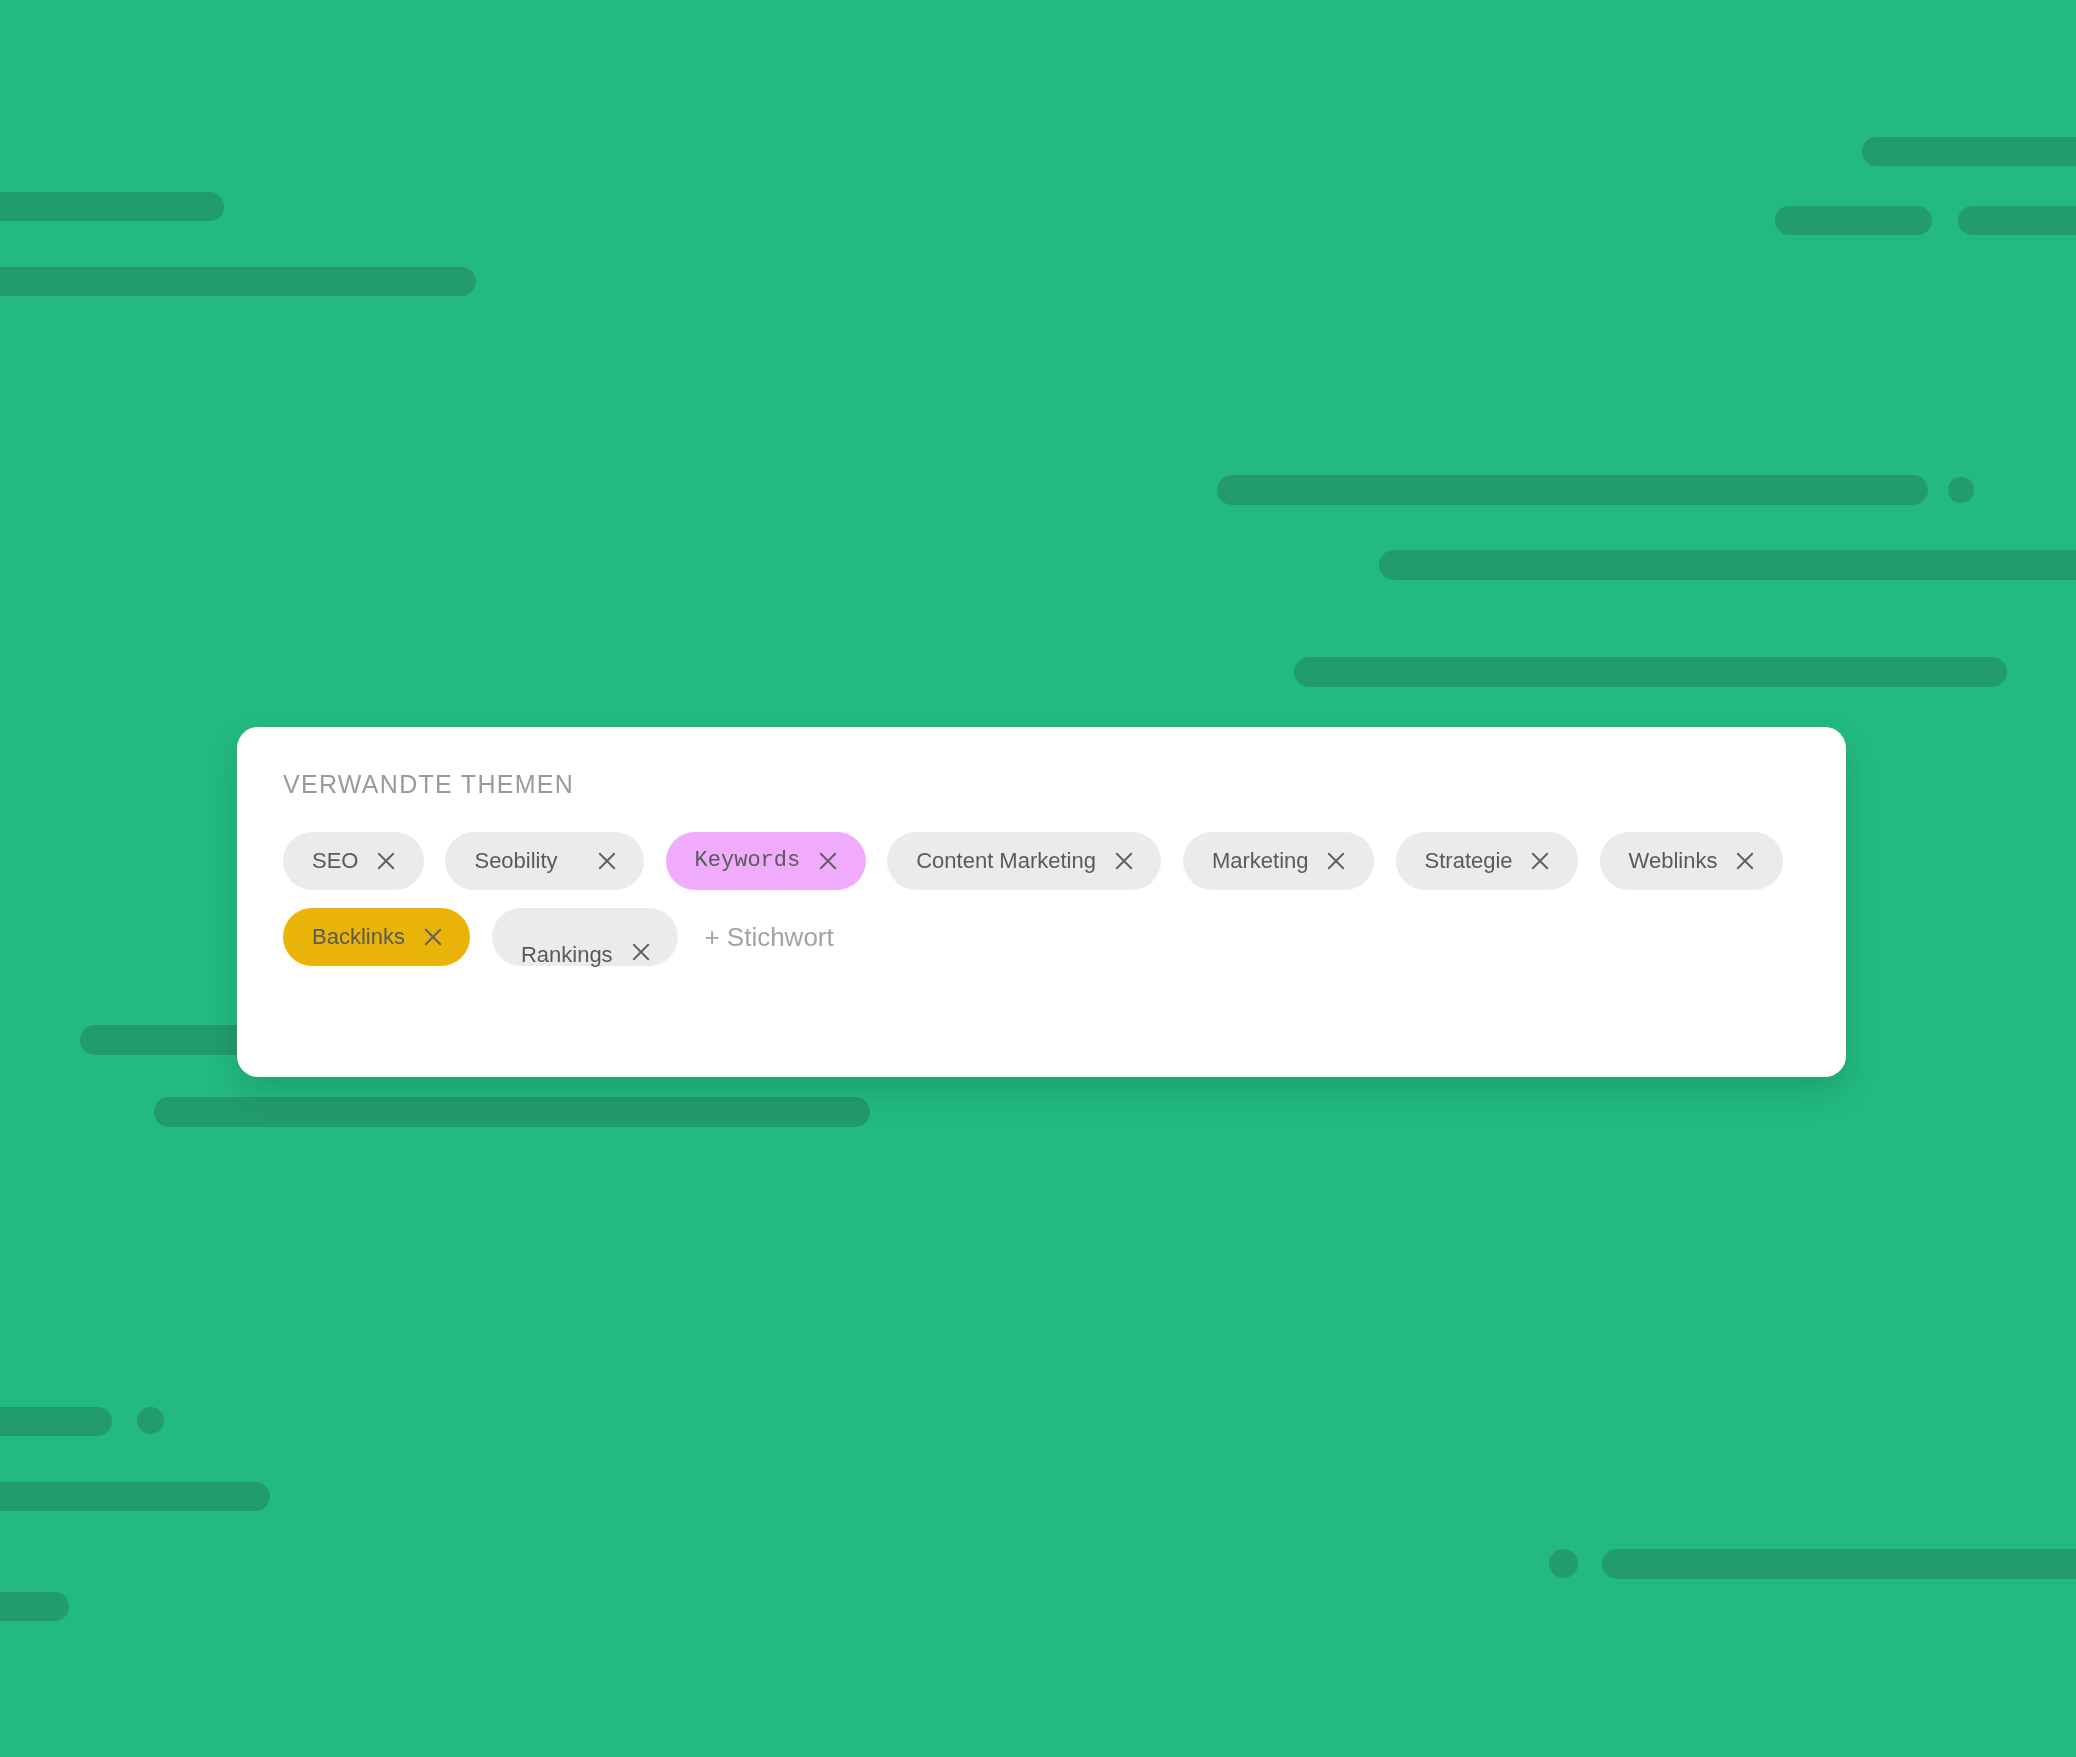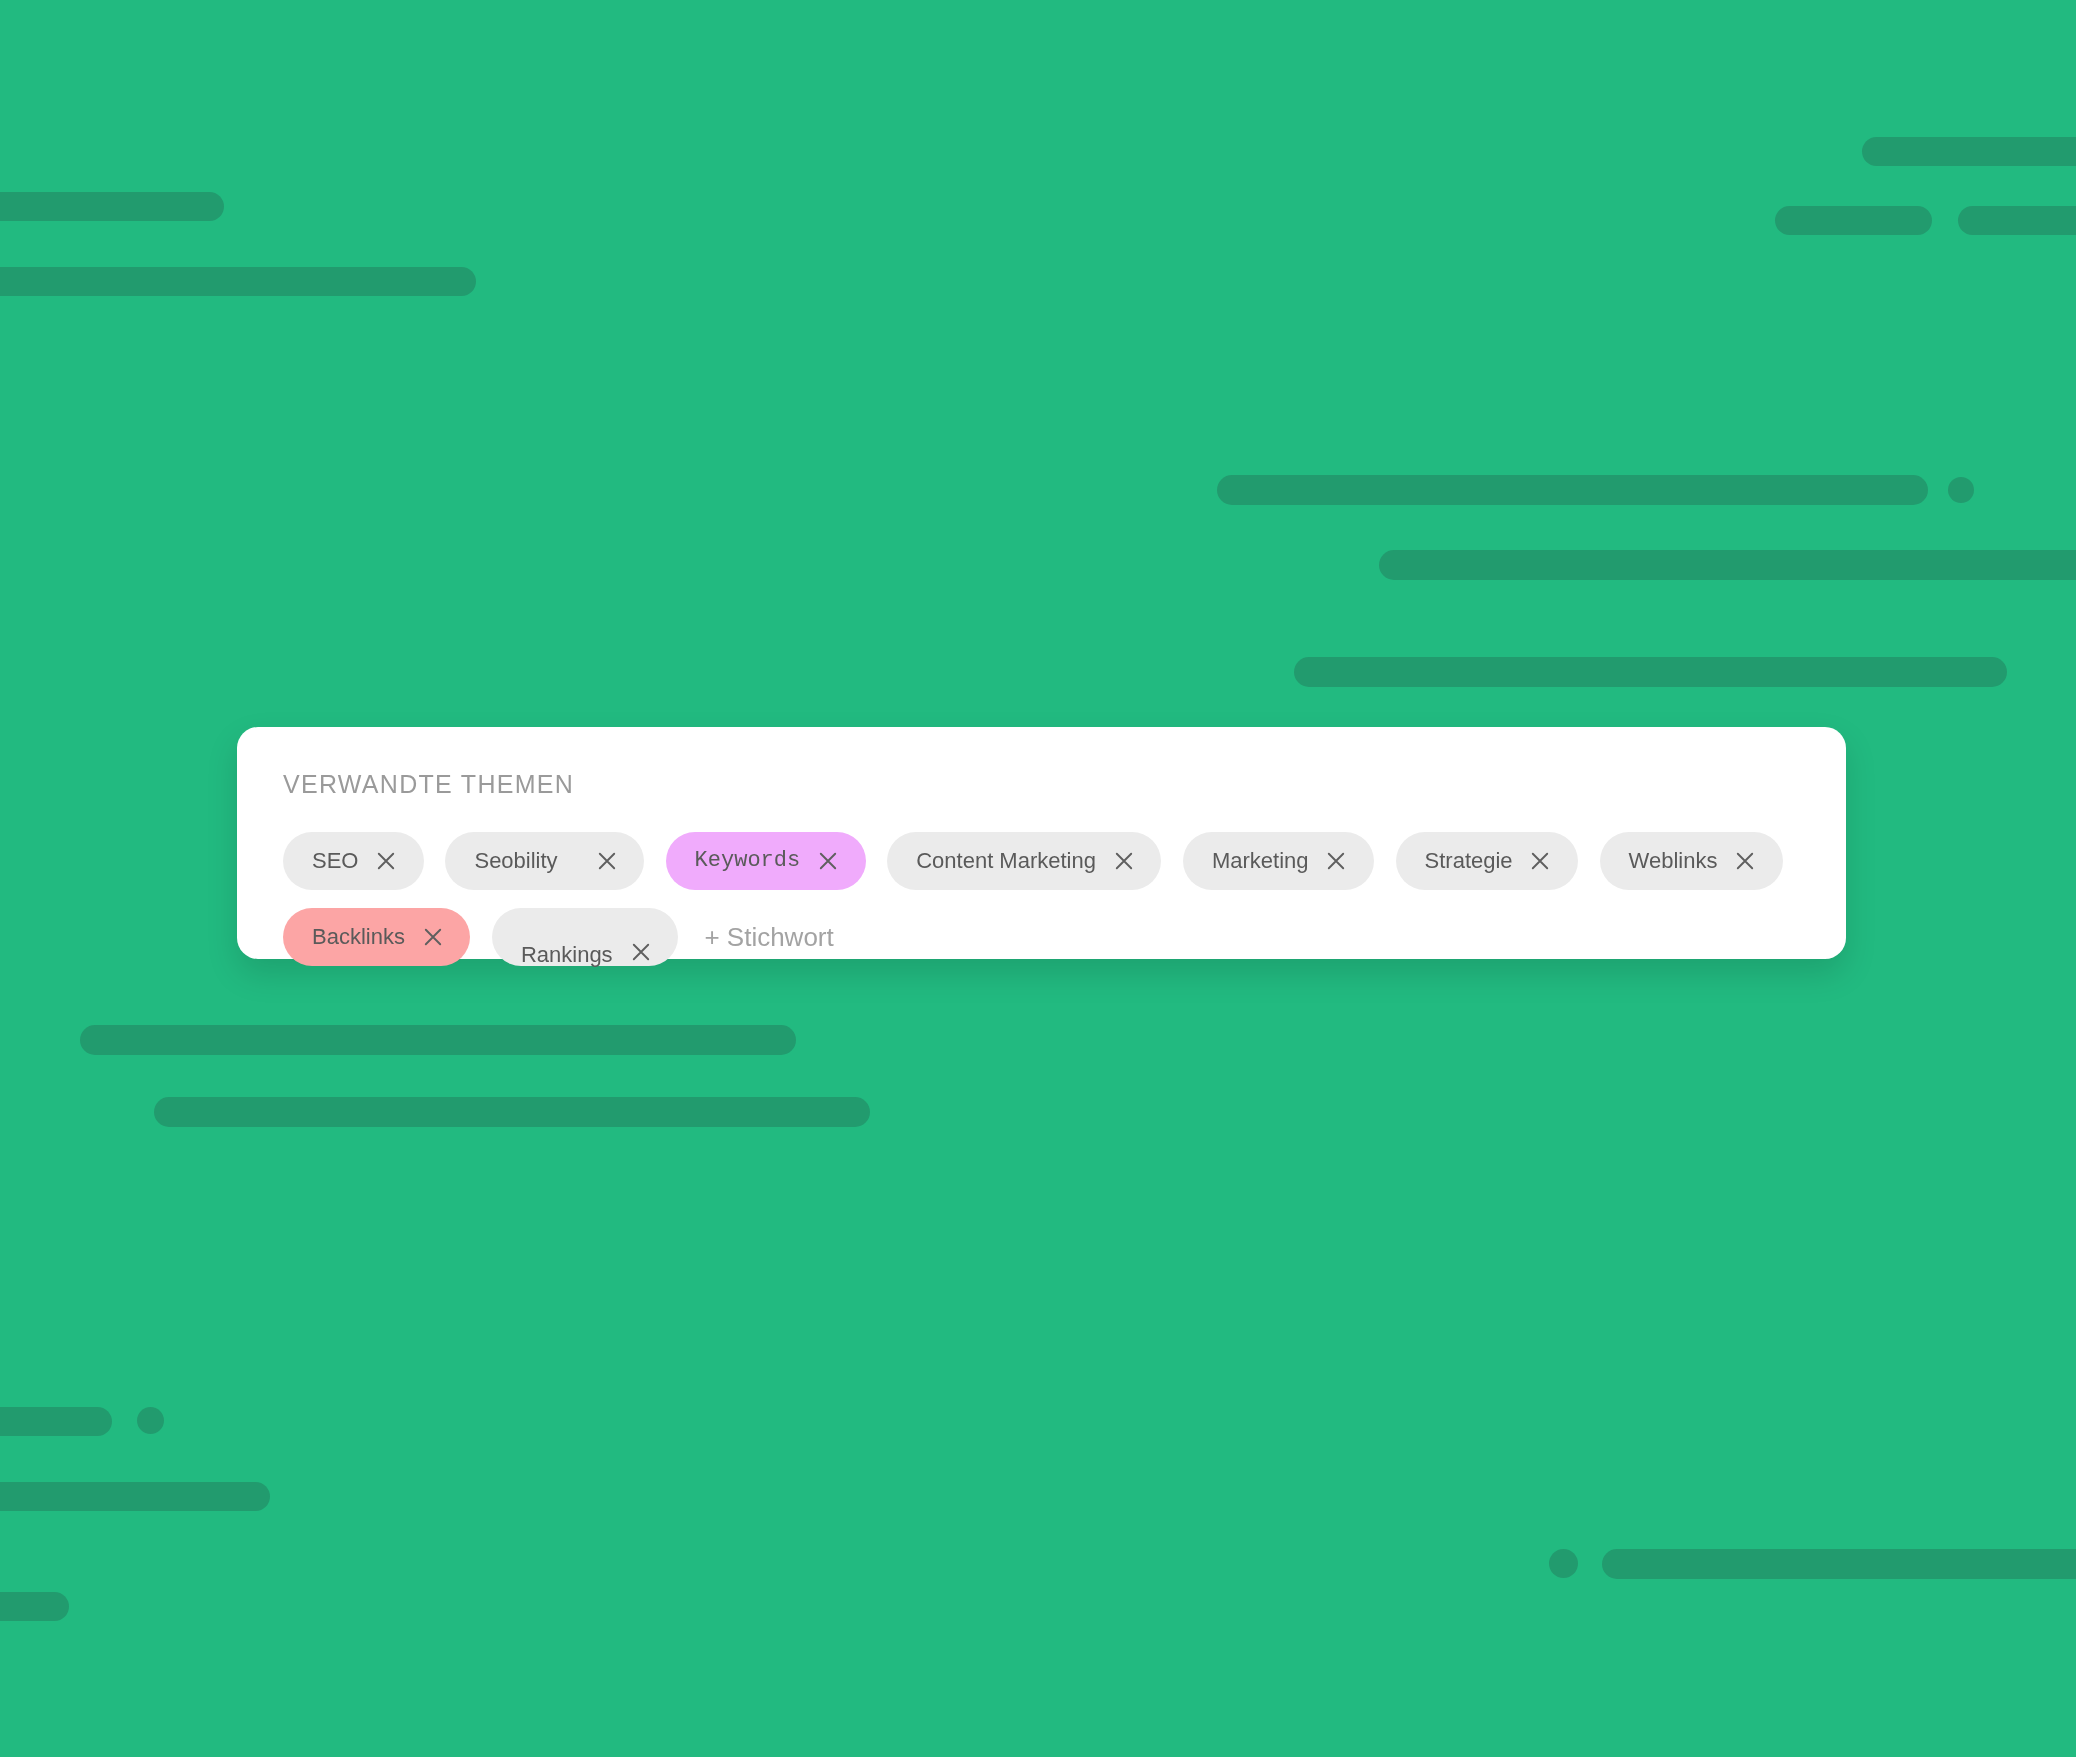--- a/index.html
+++ b/index.html
@@ -36,21 +36,21 @@
     background: #229B6E;
     border-radius: 50%;
   }
 
   
   #tag-card {
     position: absolute;
     left: 237px;
     top: 727px;
     width: 1609px;
-    height: 232px;
+    height: 350px;
     background: #FFFFFF;
     border-radius: 21px;
     box-shadow: 0 14.4px 32px rgba(0, 0, 0, 0.13);
     padding: 45px 46px 38px 46px;
     z-index: 5;
   }
 
   #card-title {
     color: #9A9A9A;
     font-size: 25px;
@@ -187,21 +187,21 @@
         </span>
       </div>
       <div class="tag-chip" style="background: rgb(235, 235, 235);">
         <span class="tag-label" style="color: rgb(90, 90, 90);">Weblinks</span>
         <span class="tag-remove">
           <svg width="24" height="24" viewBox="0 0 30 30" aria-hidden="true">
             <path d="M6 6 L24 24 M24 6 L6 24" stroke="#5F5F5F" stroke-width="2.4" stroke-linecap="round" fill="none"></path>
           </svg>
         </span>
       </div>
-      <div class="tag-chip" style="background: #fca5a5;">
+      <div class="tag-chip" style="background: #eab308;">
         <span class="tag-label" style="color: rgb(90, 90, 90);">Backlinks</span>
         <span class="tag-remove">
           <svg width="24" height="24" viewBox="0 0 30 30" aria-hidden="true">
             <path d="M6 6 L24 24 M24 6 L6 24" stroke="#5F5F5F" stroke-width="2.4" stroke-linecap="round" fill="none"></path>
           </svg>
         </span>
       </div>
       <div class="tag-chip" style="background: rgb(235, 235, 235); align-items: flex-end;">
         <span class="tag-label" style="color: rgb(90, 90, 90);">Rankings</span>
         <span class="tag-remove">

